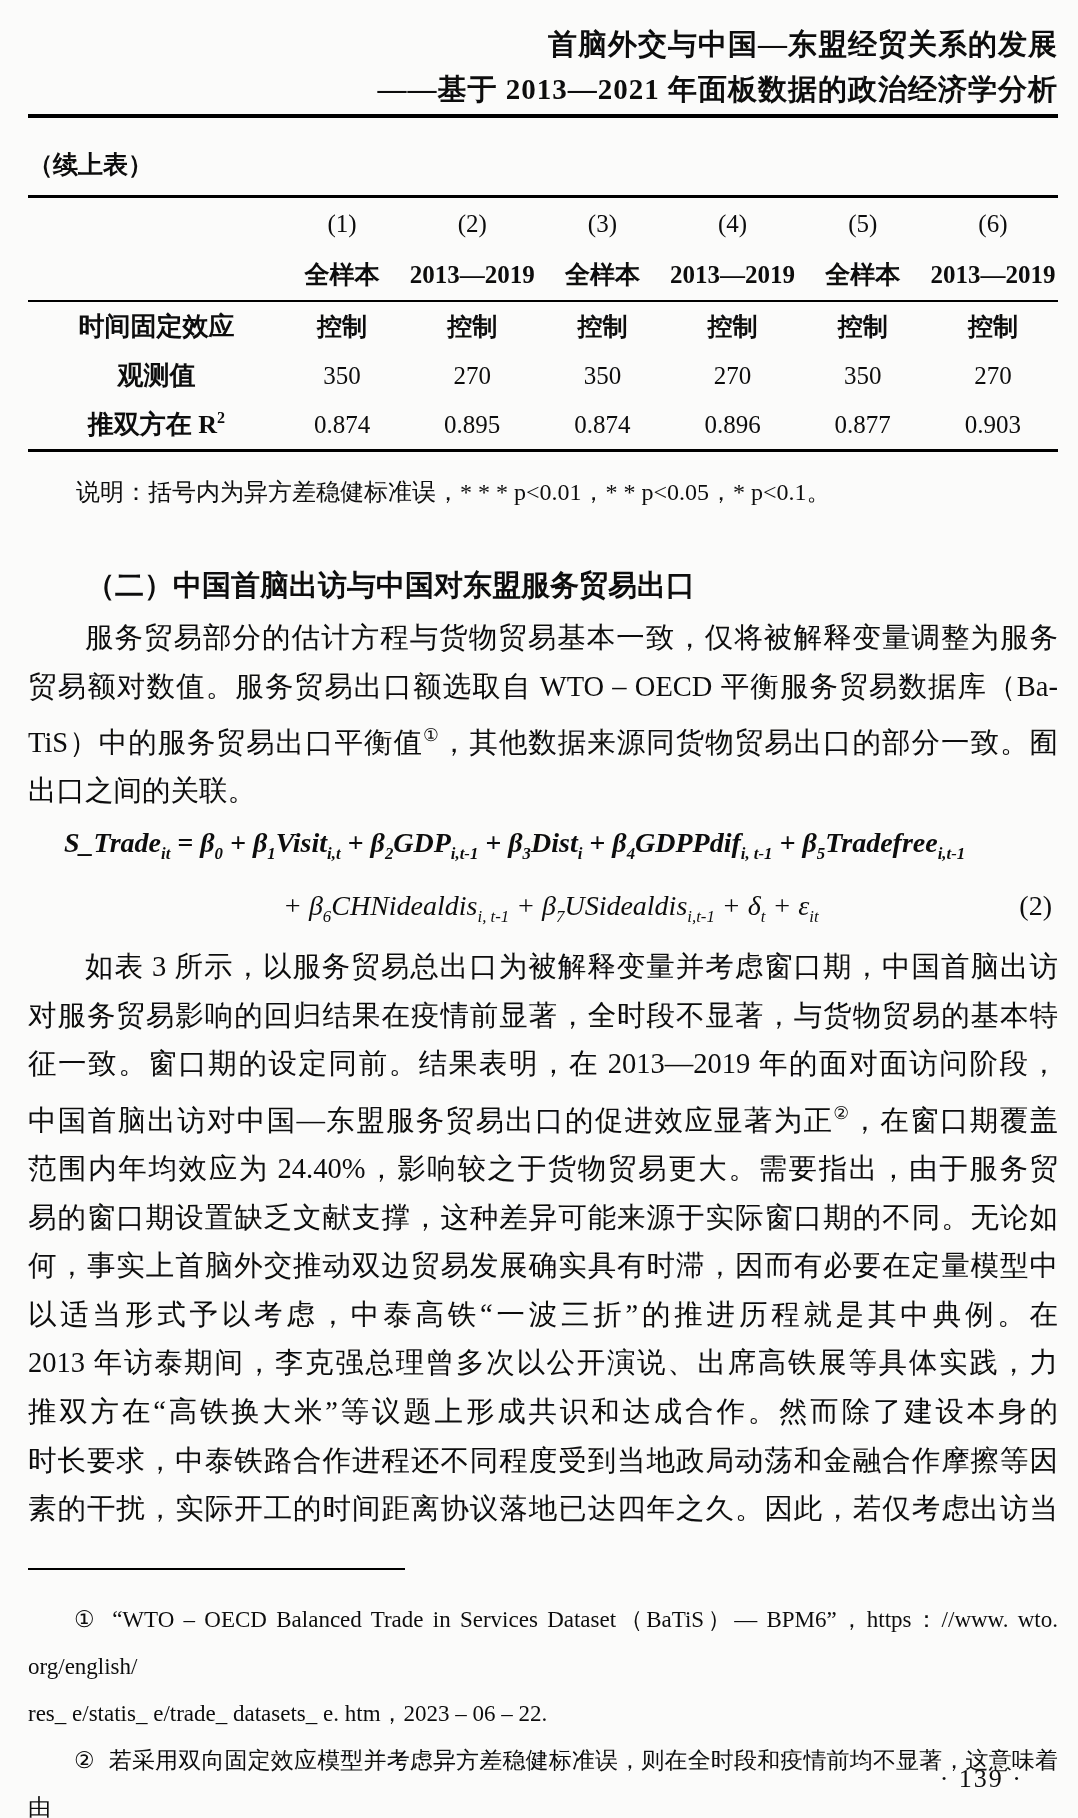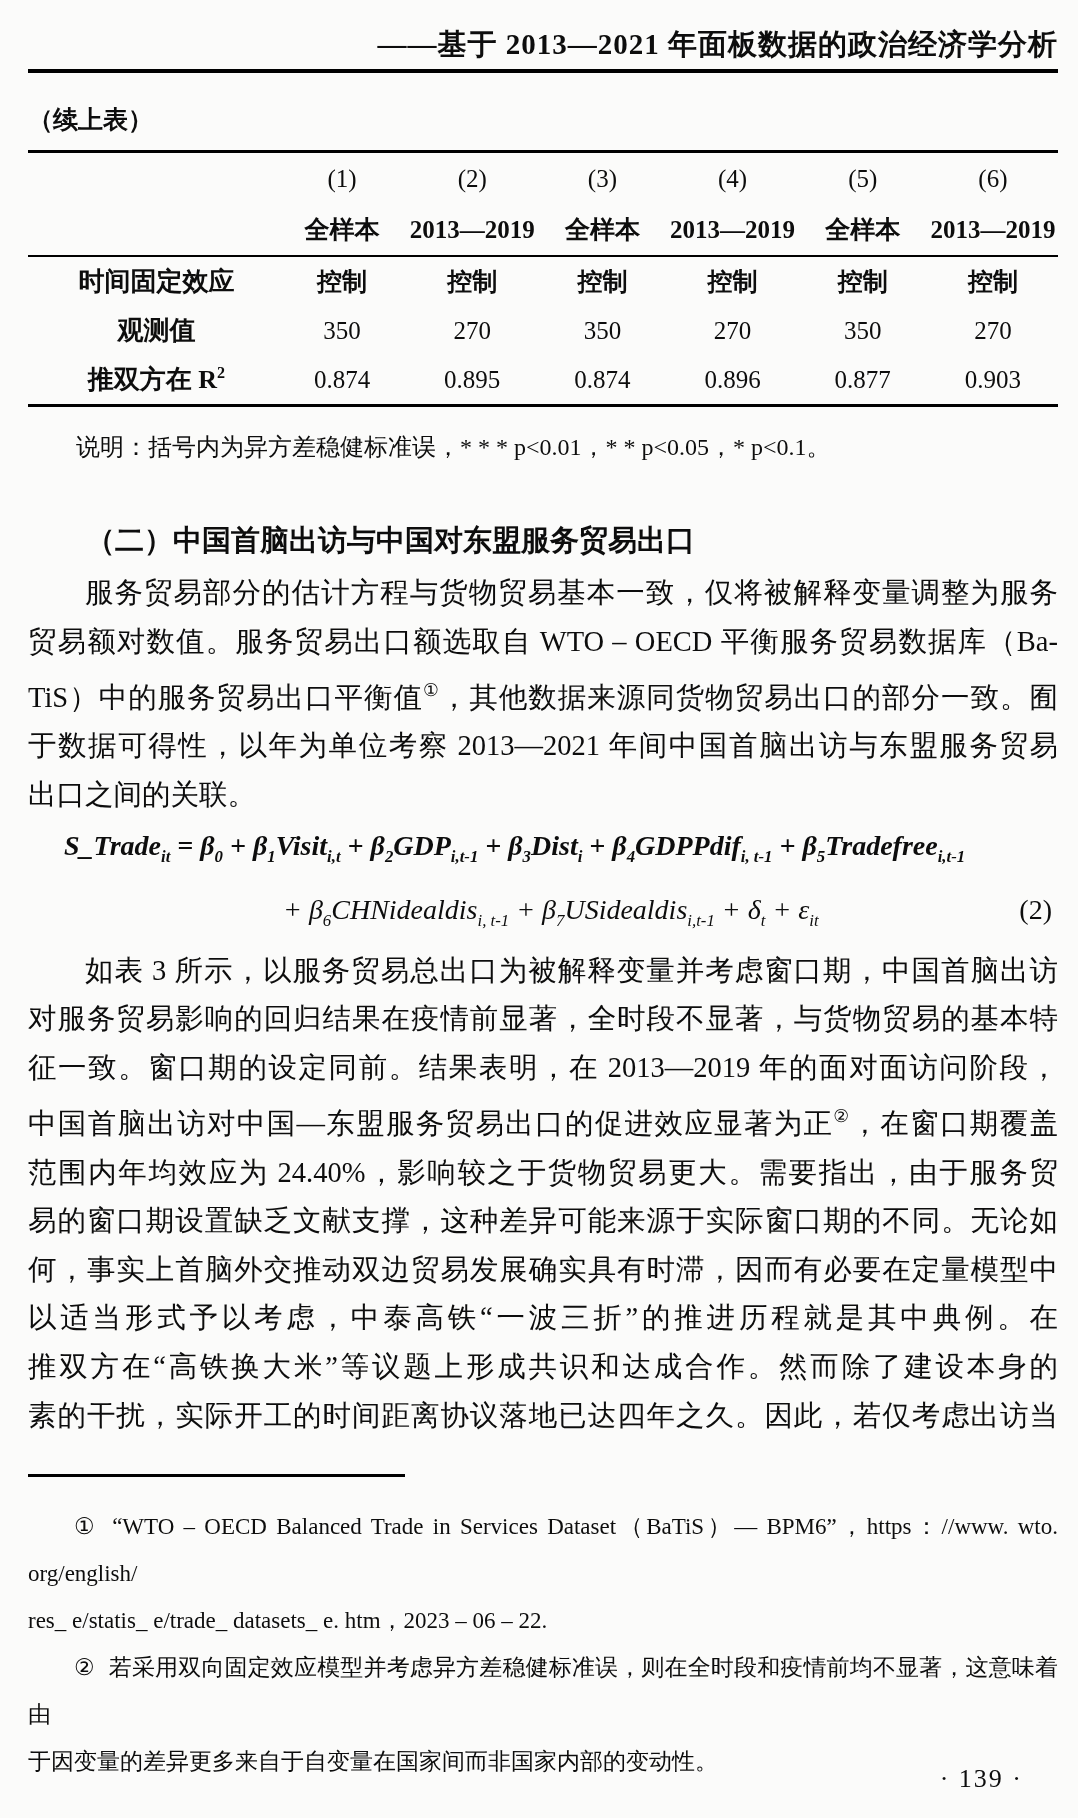--- a/index.html
+++ b/index.html
@@ -58,20 +58,21 @@
   .fn-mark { margin-right: 14px; }
 
   .page-num { position: absolute; right: 55px; bottom: 24px; font-size: 26px; letter-spacing: 2px; }
 </style>
 </head>
 <body>
 
 <div class="page">
   <div class="content">
 
+    <div class="hdr">首脑外交与中国—东盟经贸关系的发展</div>
     <div class="hdr">——基于 2013—2021 年面板数据的政治经济学分析</div>
     <div class="head-rule"></div>
 
     <div class="cont-note">（续上表）</div>
 
     <div class="rtable">
       <div class="thead">
         <div class="trow">
           <div class="tlabel"></div>
           <div class="tcell">(1)</div>
@@ -123,39 +124,40 @@
     </div>
 
     <div class="table-note">说明：括号内为异方差稳健标准误，* * * p&lt;0.01，* * p&lt;0.05，* p&lt;0.1。</div>
 
     <div class="sec-heading">（二）中国首脑出访与中国对东盟服务贸易出口</div>
 
     <div class="para para1">
       <div class="bl ind">服务贸易部分的估计方程与货物贸易基本一致，仅将被解释变量调整为服务</div>
       <div class="bl">贸易额对数值。服务贸易出口额选取自 WTO – OECD 平衡服务贸易数据库（Ba-</div>
       <div class="bl"><span>TiS）中的服务贸易出口平衡值</span><sup class="circ">①</sup><span>，其他数据来源同货物贸易出口的部分一致。囿</span></div>
-      <div class="bl">于数据可得性，以年为单位考察 2013—2021 年间中国首脑出访与东盟服务贸易</div>
       <div class="bl short">出口之间的关联。</div>
     </div>
 
     <div class="formula">
       <div class="fline fl1"><span><i>S_Trade</i><sub>it</sub></span><span><i> = β</i><sub>0</sub></span><span><i> + β</i><sub>1</sub></span><span><i>Visit</i><sub>i,t</sub></span><span><i> + β</i><sub>2</sub></span><span><i>GDP</i><sub>i,t-1</sub></span><span><i> + β</i><sub>3</sub></span><span><i>Dist</i><sub>i</sub></span><span><i> + β</i><sub>4</sub></span><span><i>GDPPdif</i><sub>i, t-1</sub></span><span><i> + β</i><sub>5</sub></span><span><i>Tradefree</i><sub>i,t-1</sub></span></div>
       <div class="fline fl2"><span><i>+ β</i><sub>6</sub></span><span><i>CHNidealdis</i><sub>i, t-1</sub></span><span><i> + β</i><sub>7</sub></span><span><i>USidealdis</i><sub>i,t-1</sub></span><span><i> + δ</i><sub>t</sub></span><span><i> + ε</i><sub>it</sub></span><span class="eqno">(2)</span></div>
     </div>
 
     <div class="para">
       <div class="bl ind">如表 3 所示，以服务贸易总出口为被解释变量并考虑窗口期，中国首脑出访</div>
       <div class="bl">对服务贸易影响的回归结果在疫情前显著，全时段不显著，与货物贸易的基本特</div>
       <div class="bl">征一致。窗口期的设定同前。结果表明，在 2013—2019 年的面对面访问阶段，</div>
       <div class="bl"><span>中国首脑出访对中国—东盟服务贸易出口的促进效应显著为正</span><sup class="circ">②</sup><span>，在窗口期覆盖</span></div>
       <div class="bl">范围内年均效应为 24.40%，影响较之于货物贸易更大。需要指出，由于服务贸</div>
       <div class="bl">易的窗口期设置缺乏文献支撑，这种差异可能来源于实际窗口期的不同。无论如</div>
       <div class="bl">何，事实上首脑外交推动双边贸易发展确实具有时滞，因而有必要在定量模型中</div>
       <div class="bl">以适当形式予以考虑，中泰高铁“一波三折”的推进历程就是其中典例。在</div>
+      <div class="bl">2013 年访泰期间，李克强总理曾多次以公开演说、出席高铁展等具体实践，力</div>
       <div class="bl">推双方在“高铁换大米”等议题上形成共识和达成合作。然而除了建设本身的</div>
+      <div class="bl">时长要求，中泰铁路合作进程还不同程度受到当地政局动荡和金融合作摩擦等因</div>
       <div class="bl">素的干扰，实际开工的时间距离协议落地已达四年之久。因此，若仅考虑出访当</div>
     </div>
 
     <div class="fn-sep"></div>
 
     <div class="fns">
       <div class="fnl ind jfull"><span class="fn-mark">①</span><span>“WTO – OECD Balanced Trade in Services Dataset（BaTiS）— BPM6”，https：//www. wto. org/english/</span></div>
       <div class="fnl">res_ e/statis_ e/trade_ datasets_ e. htm，2023 – 06 – 22.</div>
       <div class="fnl ind jfull"><span class="fn-mark">②</span><span>若采用双向固定效应模型并考虑异方差稳健标准误，则在全时段和疫情前均不显著，这意味着由</span></div>
       <div class="fnl">于因变量的差异更多来自于自变量在国家间而非国家内部的变动性。</div>

